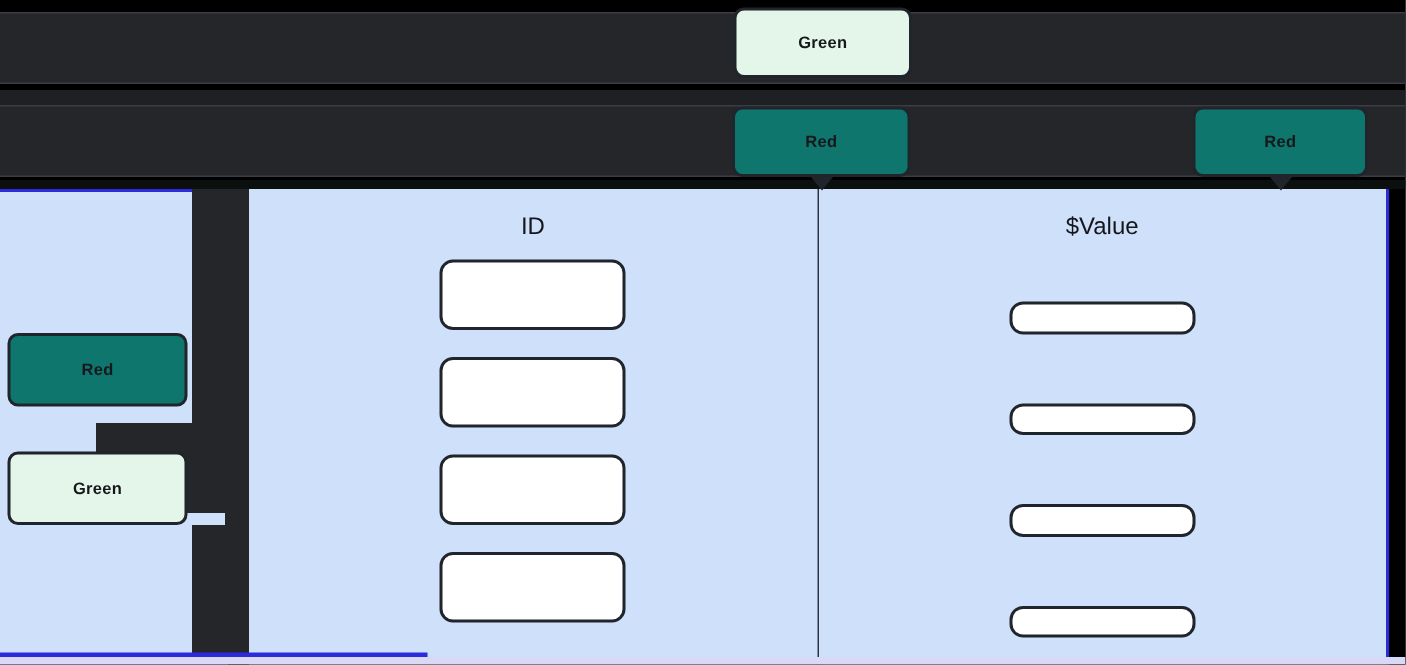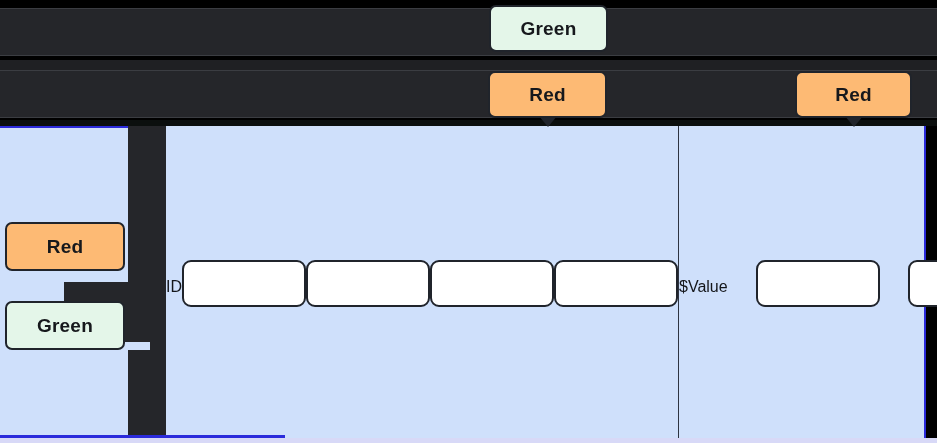--- a/index.html
+++ b/index.html
@@ -75,21 +75,21 @@
     border-right: 2px solid #2b2bdb;
     box-sizing: border-box;
     display: flex;
   }
   .column {
     flex: 1 1 0;
     position: relative;
     border-right: 1px solid #2e3440;
     box-sizing: border-box;
     display: flex;
-    flex-direction: row;
+    flex-direction: column;
     align-items: center;
     padding-top: 16px;
   }
   .column:last-child { border-right: none; gap: 28px; }
   .col-header {
     font-size: 16px;
     color: #14161a;
     line-height: 20px;
     margin-bottom: 11px;
     white-space: nowrap;
@@ -124,27 +124,27 @@
 
   
   .tooltip {
     position: absolute;
     box-sizing: border-box;
     border: 2px solid #20242b;
     border-radius: 7px;
     display: flex;
     align-items: center;
     justify-content: center;
-    font-size: 19px;
+    font-size: 11px;
     font-weight: bold;
     color: #16181c;
     letter-spacing: .2px;
   }
   .tt-green { background: #e4f6e9; }
-  .tt-red   { background: #fdba74; }
+  .tt-red   { background: #0f766e; }
 
   
   .arrow-down::after {
     content: "";
     position: absolute;
     left: 50%;
     bottom: -11px;
     margin-left: -9px;
     width: 0; height: 0;
     border-left: 9px solid transparent;

